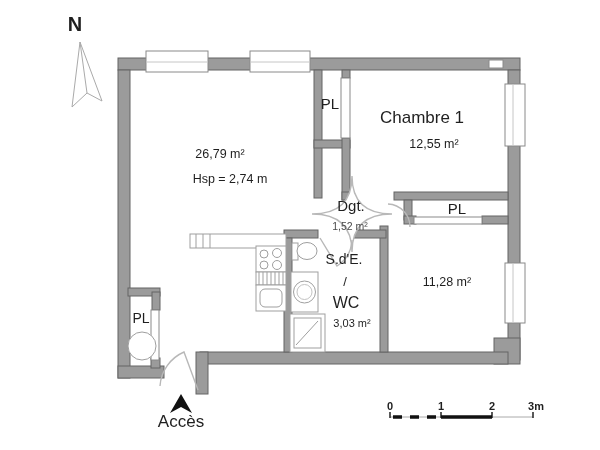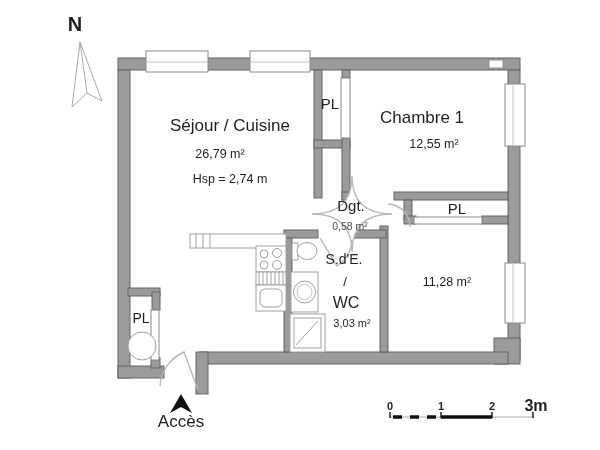--- a/index.html
+++ b/index.html
@@ -135,42 +135,41 @@
       <line x1="441" y1="412" x2="441" y2="418" stroke="#222" stroke-width="1.5"></line>
       <line x1="492" y1="412" x2="492" y2="418" stroke="#222" stroke-width="1.5"></line>
       <line x1="533" y1="412" x2="533" y2="418" stroke="#222" stroke-width="1.5"></line>
       <line x1="393" y1="417" x2="441" y2="417" stroke="#111" stroke-width="3.5" stroke-dasharray="9,8"></line>
       <line x1="441" y1="417" x2="492" y2="417" stroke="#111" stroke-width="3.5"></line>
     </g>
   </svg>
 
   <div class="lbl bold" style="left:75px;top:24px;font-size:20px;">N</div>
 
-  <div class="lbl room" style="left:230px;top:125px;">Séjour / Cuisine</div>
   <div class="lbl area" style="left:220px;top:154px;">26,79 m²</div>
   <div class="lbl area" style="left:230px;top:179px;">Hsp = 2,74 m</div>
 
   <div class="lbl pl" style="left:330px;top:103px;">PL</div>
 
   <div class="lbl room" style="left:422px;top:117px;">Chambre 1</div>
   <div class="lbl area" style="left:434px;top:144px;">12,55 m²</div>
 
   <div class="lbl pl" style="left:351px;top:205px;">Dgt.</div>
-  <div class="lbl" style="left:350px;top:226px;font-size:10.5px;color:#4a4a4a;">0,58 m²</div>
+  <div class="lbl" style="left:350px;top:226px;font-size:10.5px;color:#4a4a4a;">1,52 m²</div>
 
   <div class="lbl pl" style="left:457px;top:208px;">PL</div>
 
   <div class="lbl area" style="left:447px;top:282px;">11,28 m²</div>
 
   <div class="lbl" style="left:344px;top:259px;font-size:14px;">S.d'E.</div>
   <div class="lbl" style="left:345px;top:281px;font-size:13px;">/</div>
   <div class="lbl" style="left:346px;top:303px;font-size:16px;">WC</div>
   <div class="lbl small" style="left:352px;top:323px;">3,03 m²</div>
 
   <div class="lbl" style="left:141px;top:318px;font-size:14px;">PL</div>
 
   <div class="lbl" style="left:181px;top:421px;font-size:17px;text-align:center;">Accès</div>
 
   <div class="lbl bold" style="left:390px;top:406px;font-size:11px;">0</div>
   <div class="lbl bold" style="left:441px;top:406px;font-size:11px;">1</div>
   <div class="lbl bold" style="left:492px;top:406px;font-size:11px;">2</div>
-  <div class="lbl bold" style="left:536px;top:406px;font-size:16px;">3m</div>
+  <div class="lbl bold" style="left:536px;top:406px;font-size:11px;">3m</div>
 </div>
 
 </body></html>

